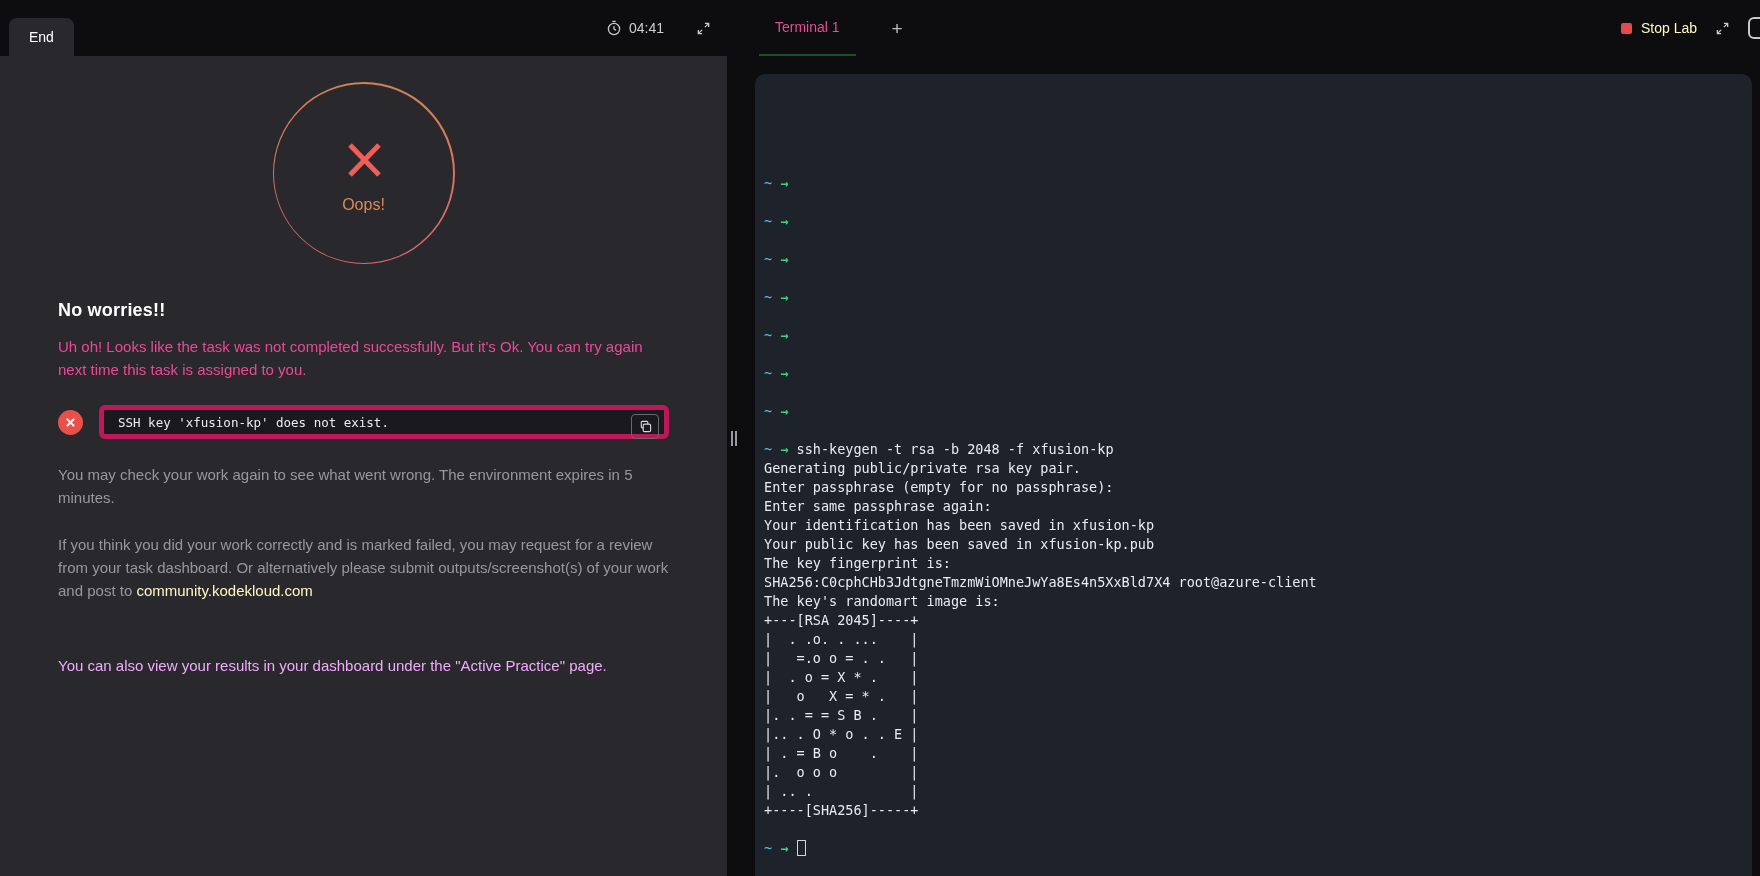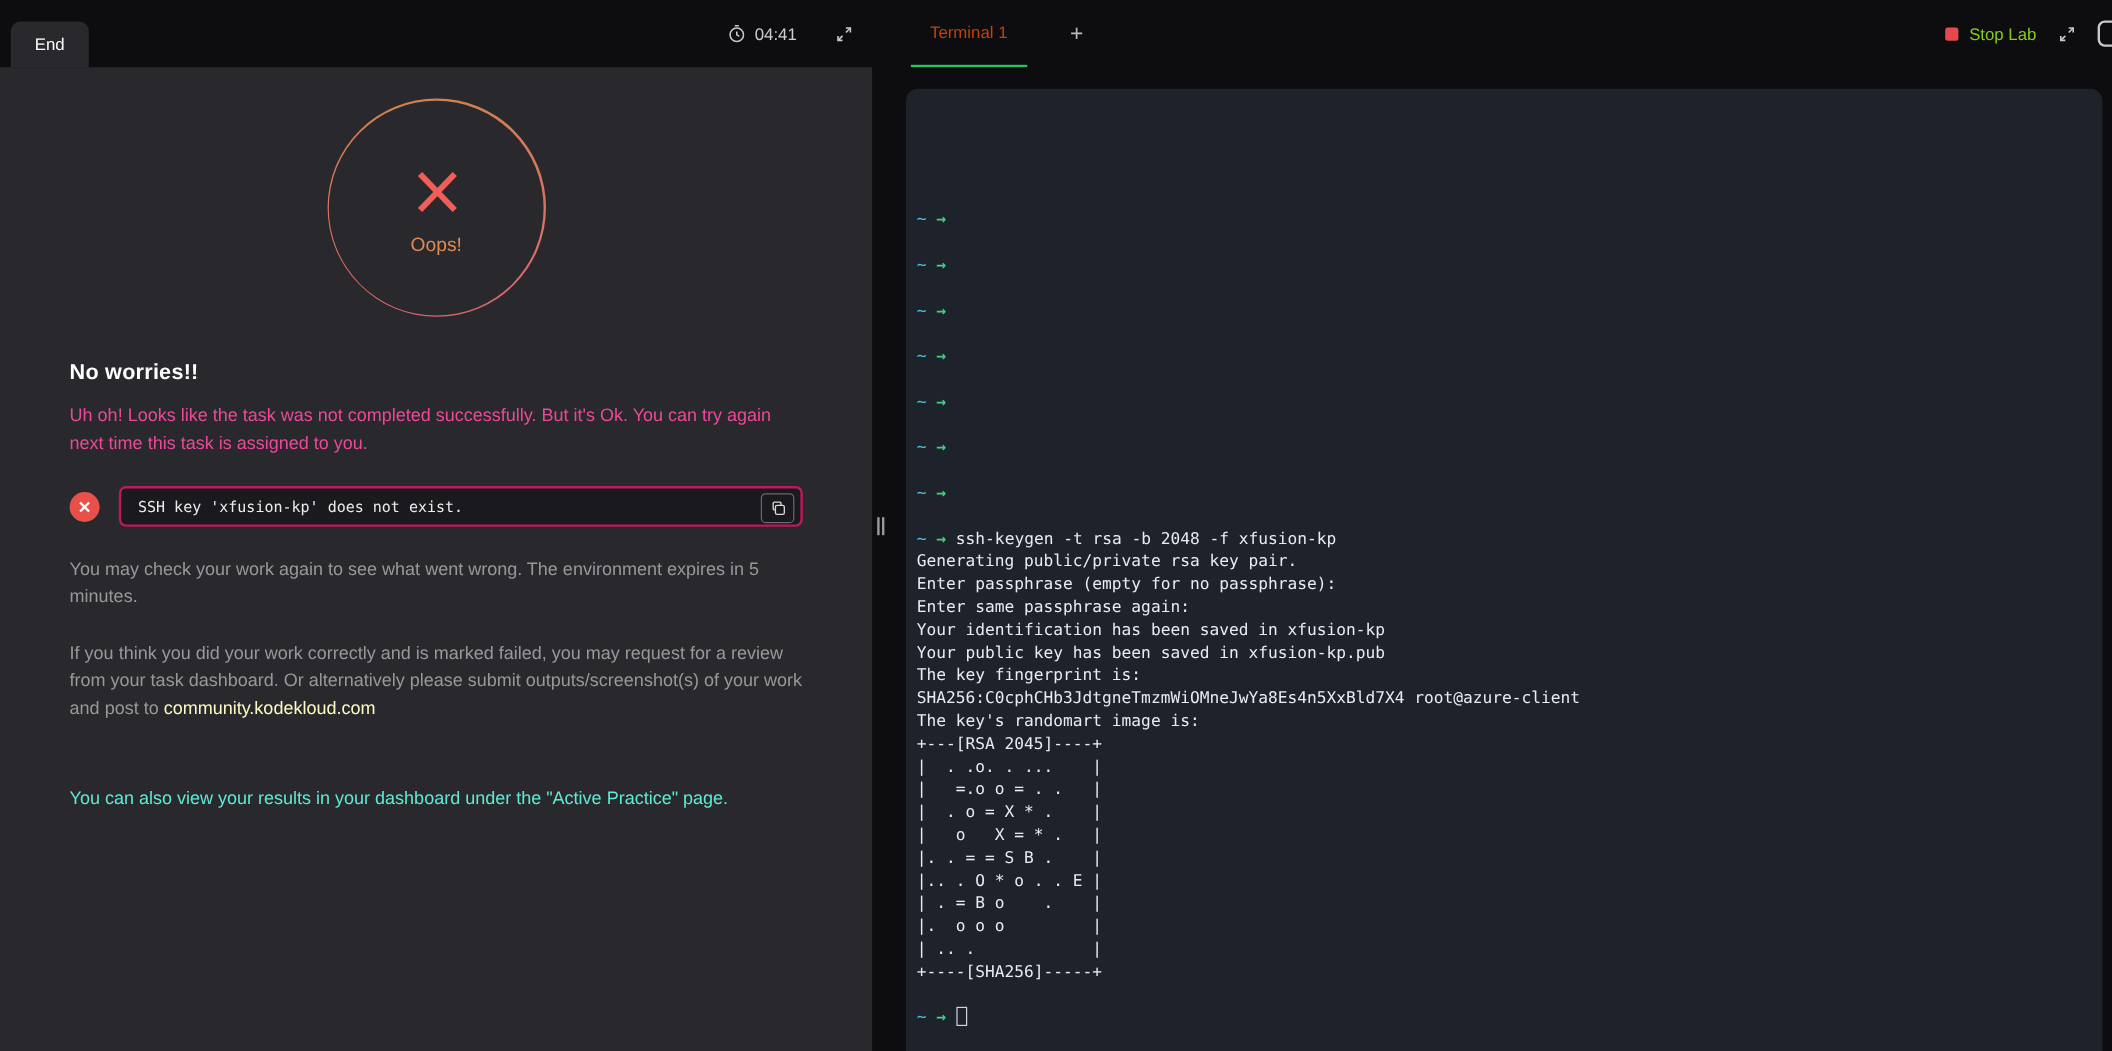--- a/index.html
+++ b/index.html
@@ -20,46 +20,46 @@
 
   .circle-wrap { width:182px; height:182px; margin:0 auto; border-radius:50%;
                  background:linear-gradient(175deg,#cf8350 0%,#e06573 100%); padding:1.5px; }
   .circle-inner { width:100%; height:100%; border-radius:50%; background:#29292d;
                   display:flex; flex-direction:column; align-items:center; justify-content:center; gap:8px; }
   .oops-label { color:#dd8a55; font-size:16px; }
 
   h2.result-heading { margin-top:36px; font-size:18px; font-weight:bold; color:#ffffff; letter-spacing:.2px; }
   p.body { margin-top:14px; font-size:15px; line-height:23px; color:#ec4899; }
   p.muted { margin-top:24px; font-size:15px; line-height:23px; color:#98989b; }
-  p.dash { margin-top:52px; color:#5eead4; }
+  p.dash { margin-top:52px; color:#f0abfc; }
   a.link { color:#fef9c3; text-decoration:none; cursor:pointer; }
 
   .error-row { margin-top:24px; display:flex; align-items:center; gap:16px; }
   .error-badge { width:25px; height:25px; flex:0 0 25px; border-radius:50%; background:#e8504a;
                  display:flex; align-items:center; justify-content:center; }
-  .code-box { position:relative; flex:1; height:34px; background:#1a1a1e; border:2px solid #be185d;
+  .code-box { position:relative; flex:1; height:34px; background:#1a1a1e; border:5px solid #be185d;
               border-radius:6px; display:flex; align-items:center; padding:0 46px 0 14px; }
   .code-box code { font-family:"DejaVu Sans Mono",monospace; font-size:12.5px; color:#ececee; white-space:pre; }
   .copy-btn { position:absolute; right:5px; top:4px; width:28px; height:25px; background:transparent;
               border:1px solid #68686d; border-radius:4px; display:flex; align-items:center;
               justify-content:center; cursor:pointer; }
 
   
   .divider { width:14px; flex:0 0 14px; background:#0d0d0f; display:flex; align-items:center; justify-content:center; cursor:col-resize; }
   .handle { width:6px; height:15px; border-left:2px solid #9a9a9e; border-right:2px solid #9a9a9e; }
 
   
   .right-pane { flex:1; display:flex; flex-direction:column; background:#0d0d0f; min-width:0; }
   .right-topbar { height:56px; flex:0 0 56px; display:flex; align-items:center; padding-left:18px; overflow:hidden; }
-  .tab-terminal { height:56px; display:flex; align-items:center; padding:0 16px; color:#c2410c;
-                  font-size:14px; border-bottom:2px solid #22c55e; cursor:pointer; }
+  .tab-terminal { height:56px; display:flex; align-items:center; padding:0 16px; color:#ec4899;
+                  font-size:14px; border-bottom:2px solid #14532d; cursor:pointer; }
   .add-tab { margin-left:36px; color:#b9b9b9; font-size:19px; background:none; border:none; cursor:pointer; line-height:1; }
   .right-actions { margin-left:auto; display:flex; align-items:center; gap:18px; padding-right:4px; }
   .stop-lab { display:flex; align-items:center; gap:9px; background:none; border:none; cursor:pointer;
-              color:#84cc16; font-size:14px; font-family:"Liberation Sans",sans-serif; }
+              color:#fef9c3; font-size:14px; font-family:"Liberation Sans",sans-serif; }
   .stop-sq { width:11px; height:11px; background:#e5484d; border-radius:2px; display:inline-block; }
   .partial-icon { width:22px; height:22px; border:2px solid #c9c9c9; border-radius:6px; flex:0 0 22px; margin-right:-14px; }
 
   .terminal { flex:1; margin:18px 8px 0 14px; background:#1e222b; border-radius:10px 10px 0 0;
               padding:100px 0 0 9px; font-family:"DejaVu Sans Mono",monospace; font-size:13.5px;
               line-height:19px; color:#e9ebf1; overflow:hidden; cursor:text; }
   .tline { white-space:pre; }
   .tl { color:#49c5dd; }
   .ar { color:#3fd07f; font-weight:bold; }
   .cursor { display:inline-block; width:9px; height:16px; border:1px solid #ced3dd; vertical-align:-3px; }

